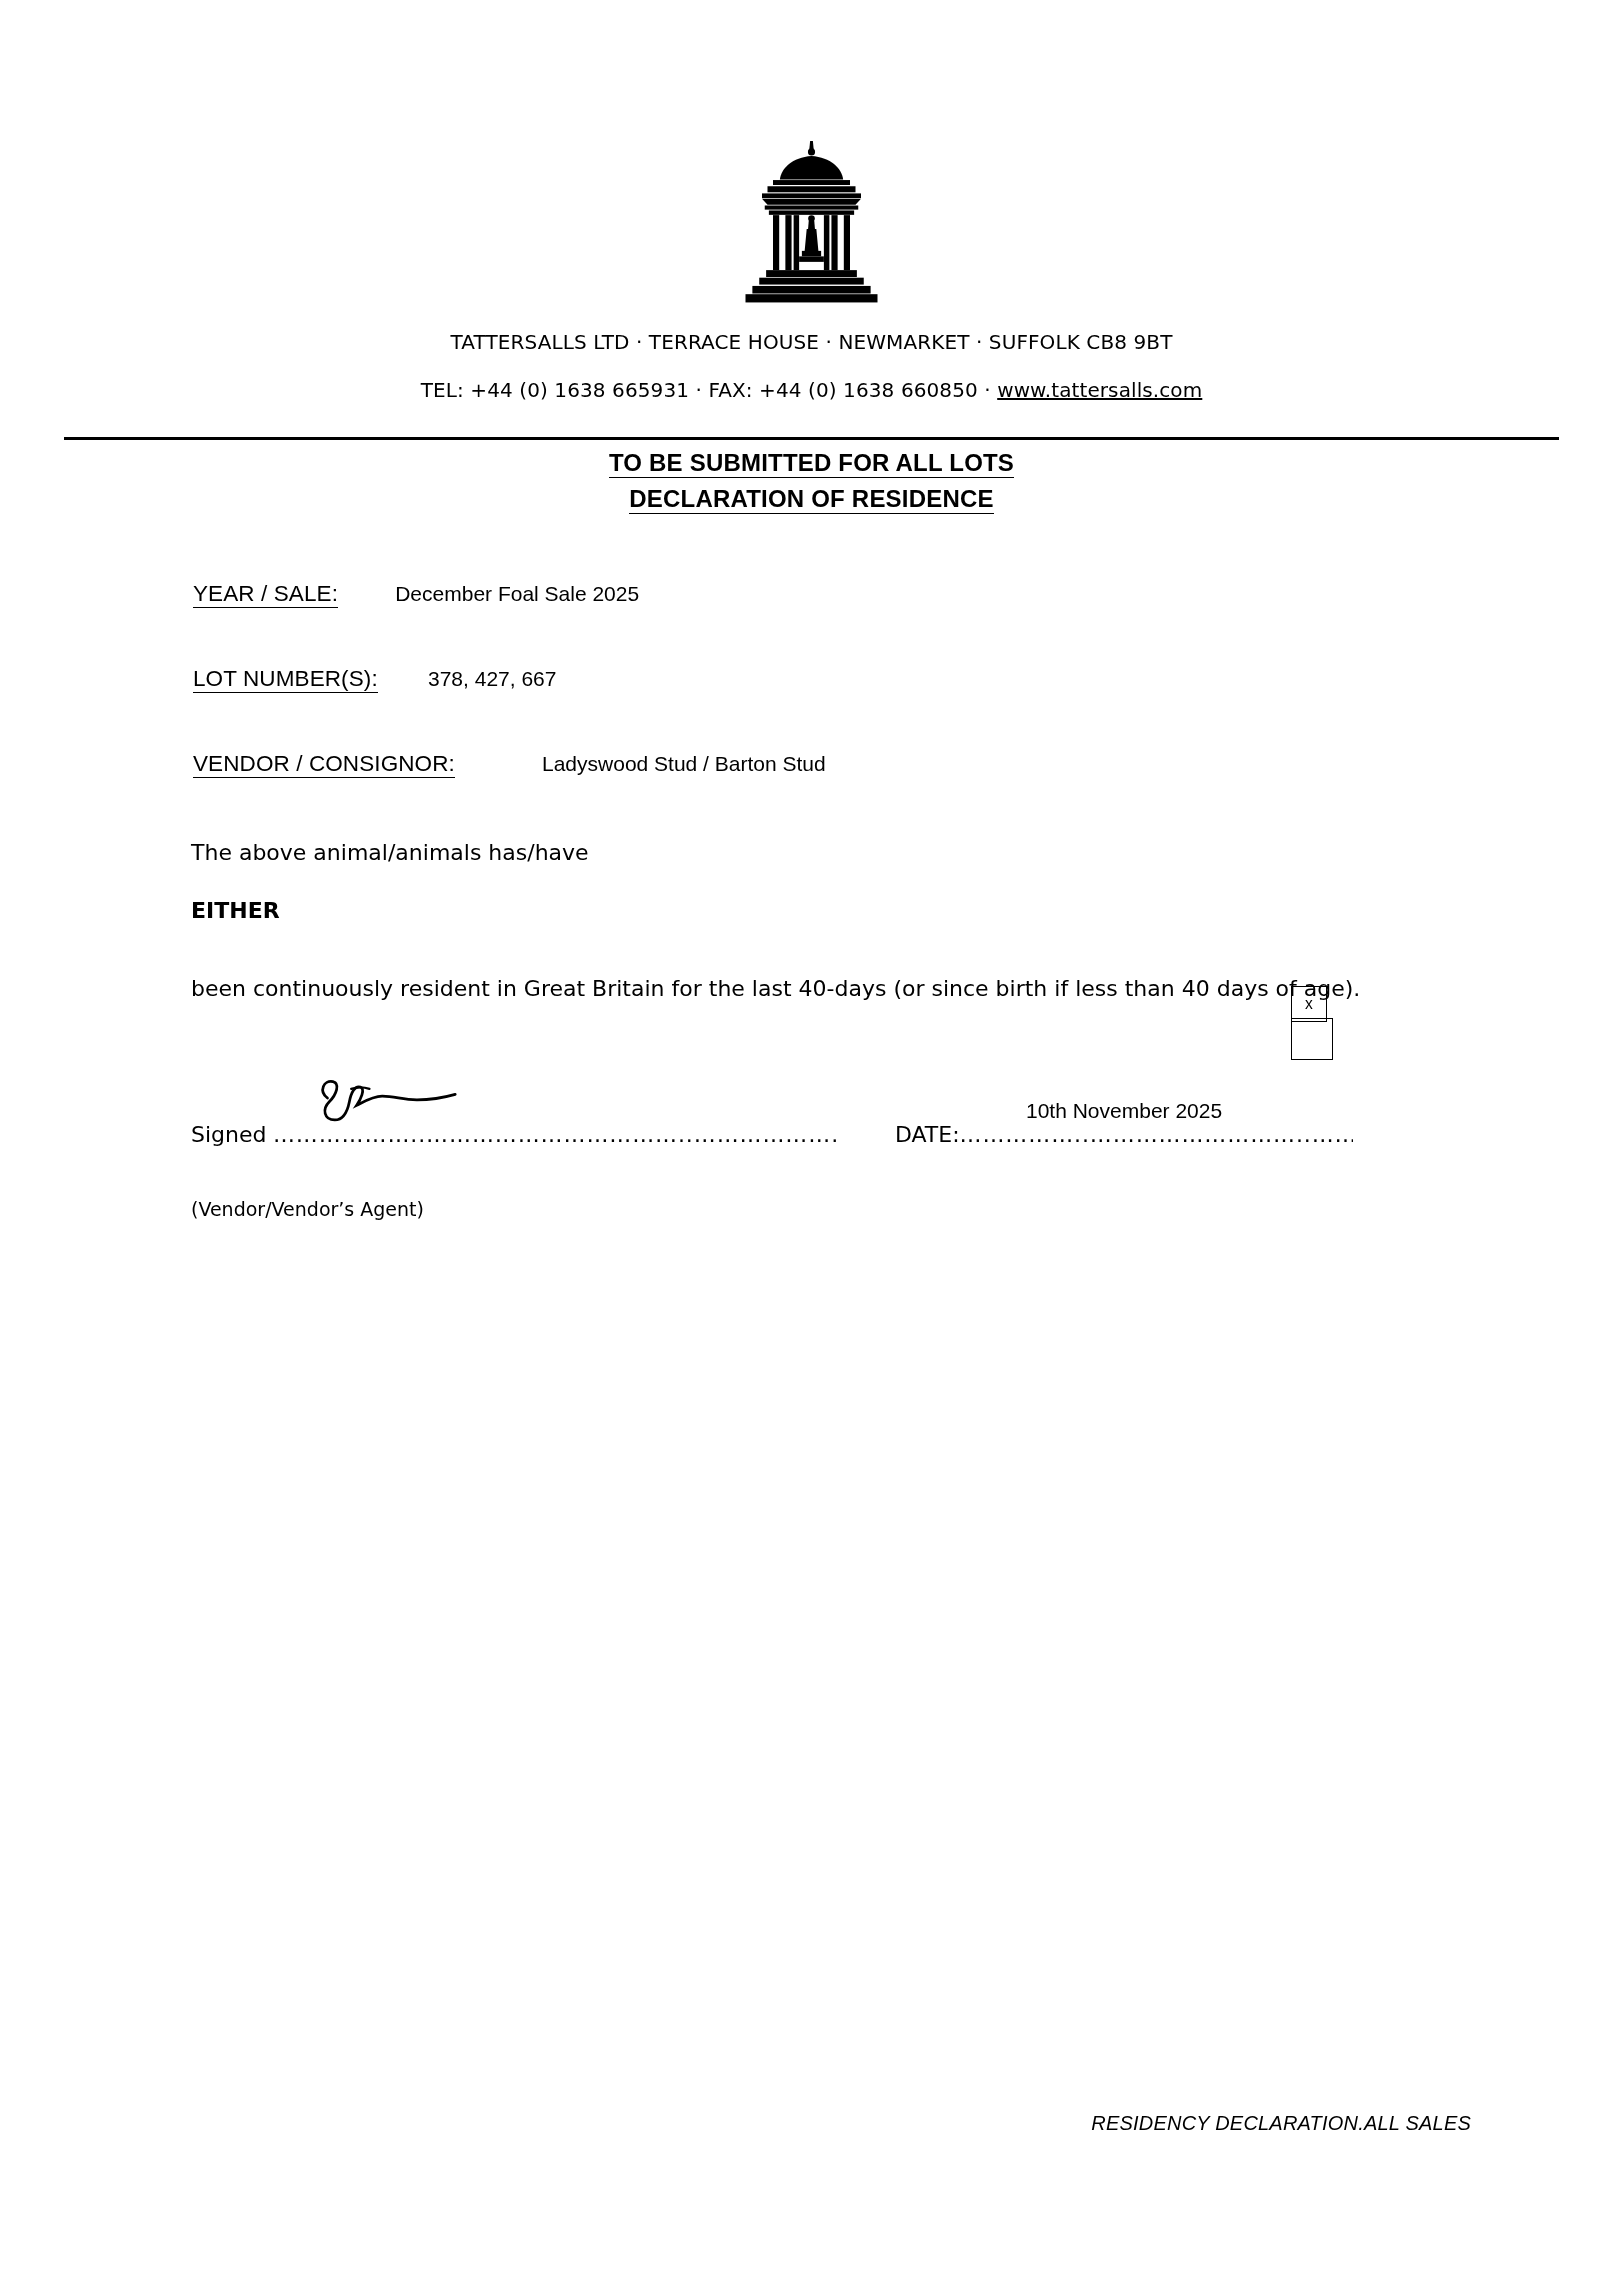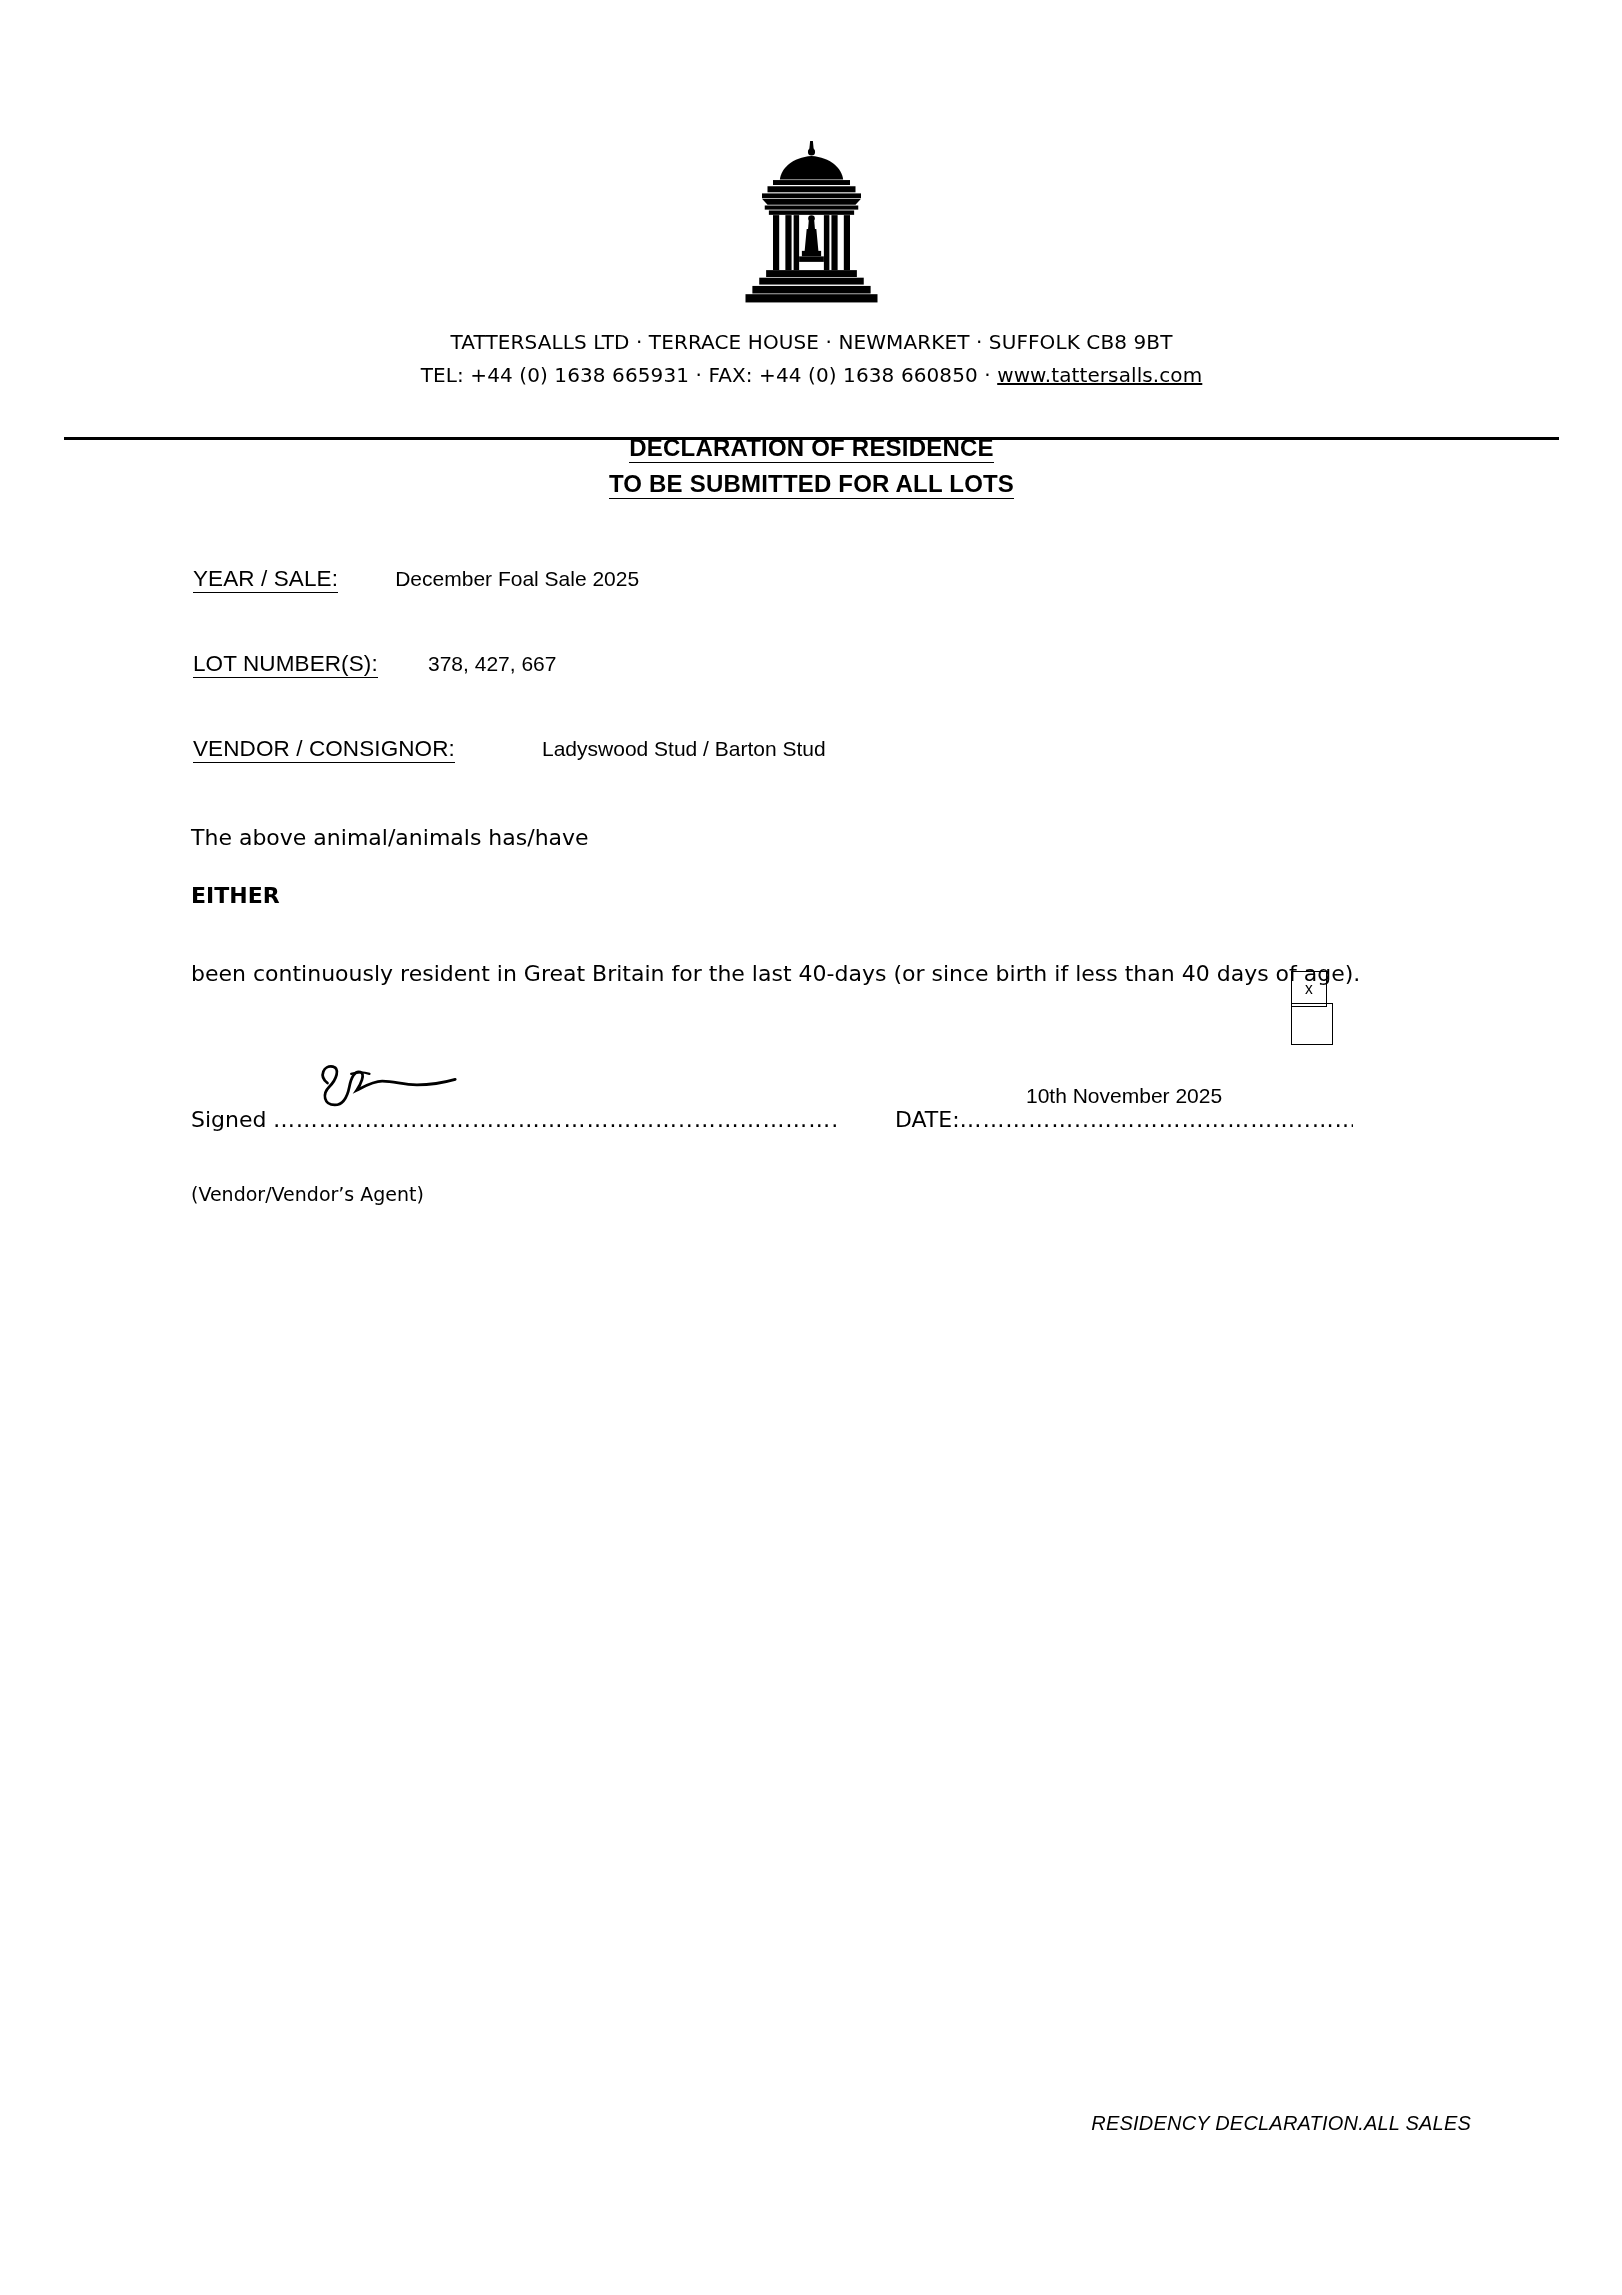--- a/index.html
+++ b/index.html
@@ -42,21 +42,21 @@
     line-height: 1.0;
   }
   .addr-line {
     font-family: "DejaVu Sans", sans-serif;
     font-size: 20px;
     letter-spacing: 0.1px;
     margin-top: 12px;
     line-height: 1.35;
   }
   .addr-line.second {
-    margin-top: 6px;
+    margin-top: 21px;
   }
   .addr-link {
     text-decoration: underline;
   }
 
   .rule {
     position: absolute;
     left: 64px;
     right: 64px;
     top: 437px;
@@ -270,22 +270,22 @@
         <rect x="12" y="113.5" width="96" height="6"></rect>
       </g>
     </svg>
     <div class="addr-line">TATTERSALLS LTD · TERRACE HOUSE · NEWMARKET · SUFFOLK CB8 9BT</div>
     <div class="addr-line second"><span>TEL: +44 (0) 1638 665931 · FAX: +44 (0) 1638 660850 · </span><span class="addr-link">www.tattersalls.com</span></div>
   </div>
 
   <div class="rule"></div>
 
   <div class="title-block">
+    <div class="title-line"><span>TO BE SUBMITTED FOR ALL LOTS</span></div>
     <div class="title-line"><span>DECLARATION OF RESIDENCE</span></div>
-    <div class="title-line"><span>TO BE SUBMITTED FOR ALL LOTS</span></div>
   </div>
 
   <div class="fields">
     <div class="field-row row-year">
       <div class="field-label"><span>YEAR / SALE:</span></div>
       <div class="field-value">December Foal Sale 2025</div>
     </div>
     <div class="field-row row-lot">
       <div class="field-label"><span>LOT NUMBER(S):</span></div>
       <div class="field-value">378, 427, 667</div>

